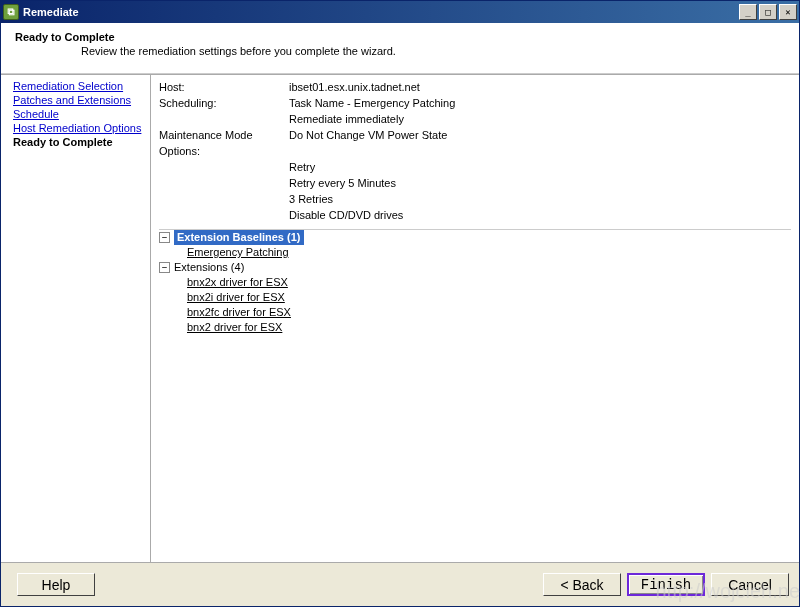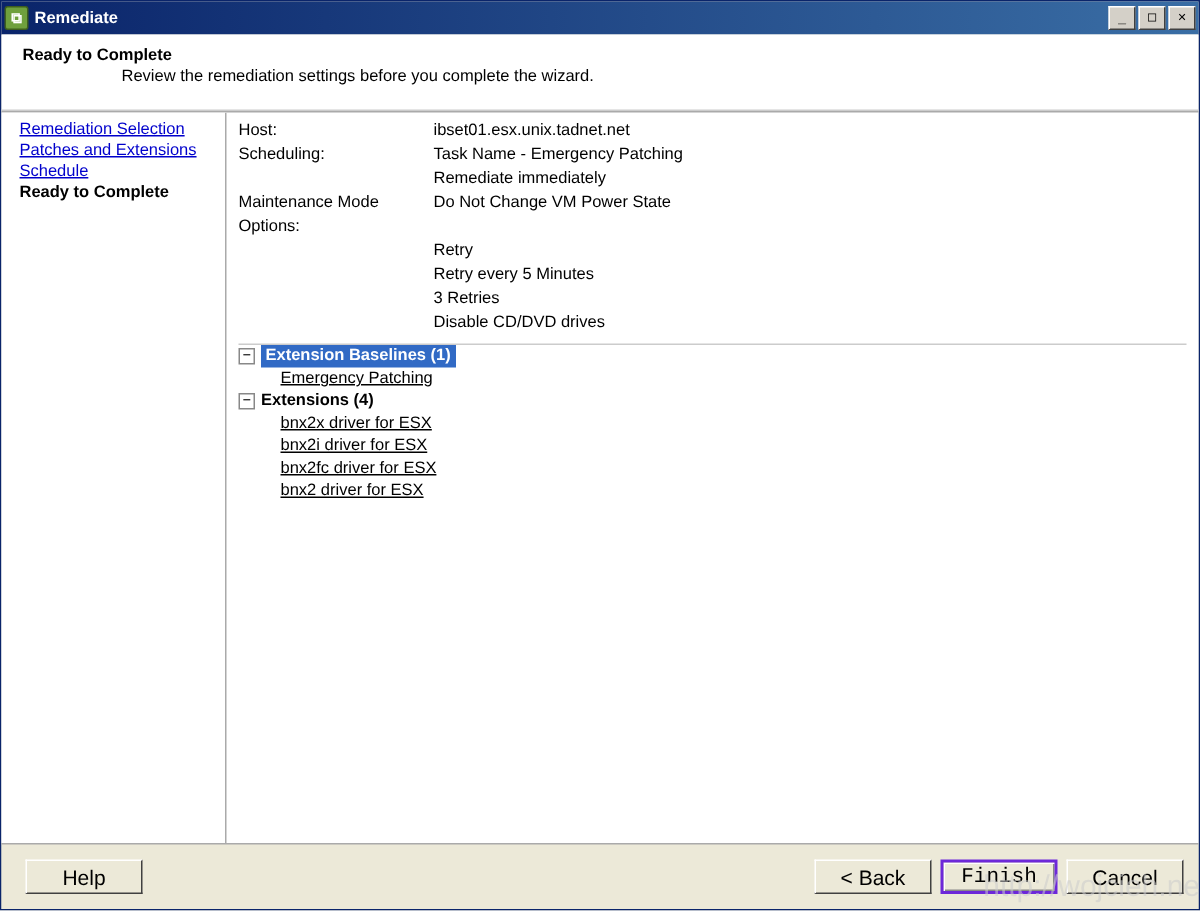--- a/index.html
+++ b/index.html
@@ -101,21 +101,21 @@
   .tree-row { display:flex; align-items:center; line-height:15px; }
   .toggle {
     width:11px;height:11px;border:1px solid #888;background:#fff;
     display:inline-flex;align-items:center;justify-content:center;
     font-size:9px;line-height:9px;color:#000;margin-right:4px;
     cursor:pointer;font-family:monospace;flex-shrink:0;
   }
   .tree-label.highlight {
     background:#316ac5;color:#fff;font-weight:bold;padding:0 3px;
   }
-  .tree-label.bold { font-weight:bold; }
+  .tree-label.bold { font-weight:normal; }
   .indent2 { padding-left: 28px; text-decoration: underline; }
   .footer {
     height: 44px;
     background:#ece9d8;
     border-top:1px solid #aaa;
     display:flex;
     align-items:center;
     padding: 0 10px;
   }
   .footer .spacer {flex:1;}
@@ -167,20 +167,21 @@
   <div class="header">
     <h1>Ready to Complete</h1>
     <p>Review the remediation settings before you complete the wizard.</p>
   </div>
 
   <div class="body">
     <div class="sidebar">
       <a class="nav-item">Remediation Selection</a>
       <a class="nav-item">Patches and Extensions</a>
       <a class="nav-item">Schedule</a>
+      <a class="nav-item">Host Remediation Options</a>
       <a class="nav-item active">Ready to Complete</a>
     </div>
 
     <div class="content">
 
       <div class="proprow">
         <div class="proplabel">Host:</div>
         <div class="propval">ibset01.esx.unix.tadnet.net</div>
       </div>
       <div class="proprow">

